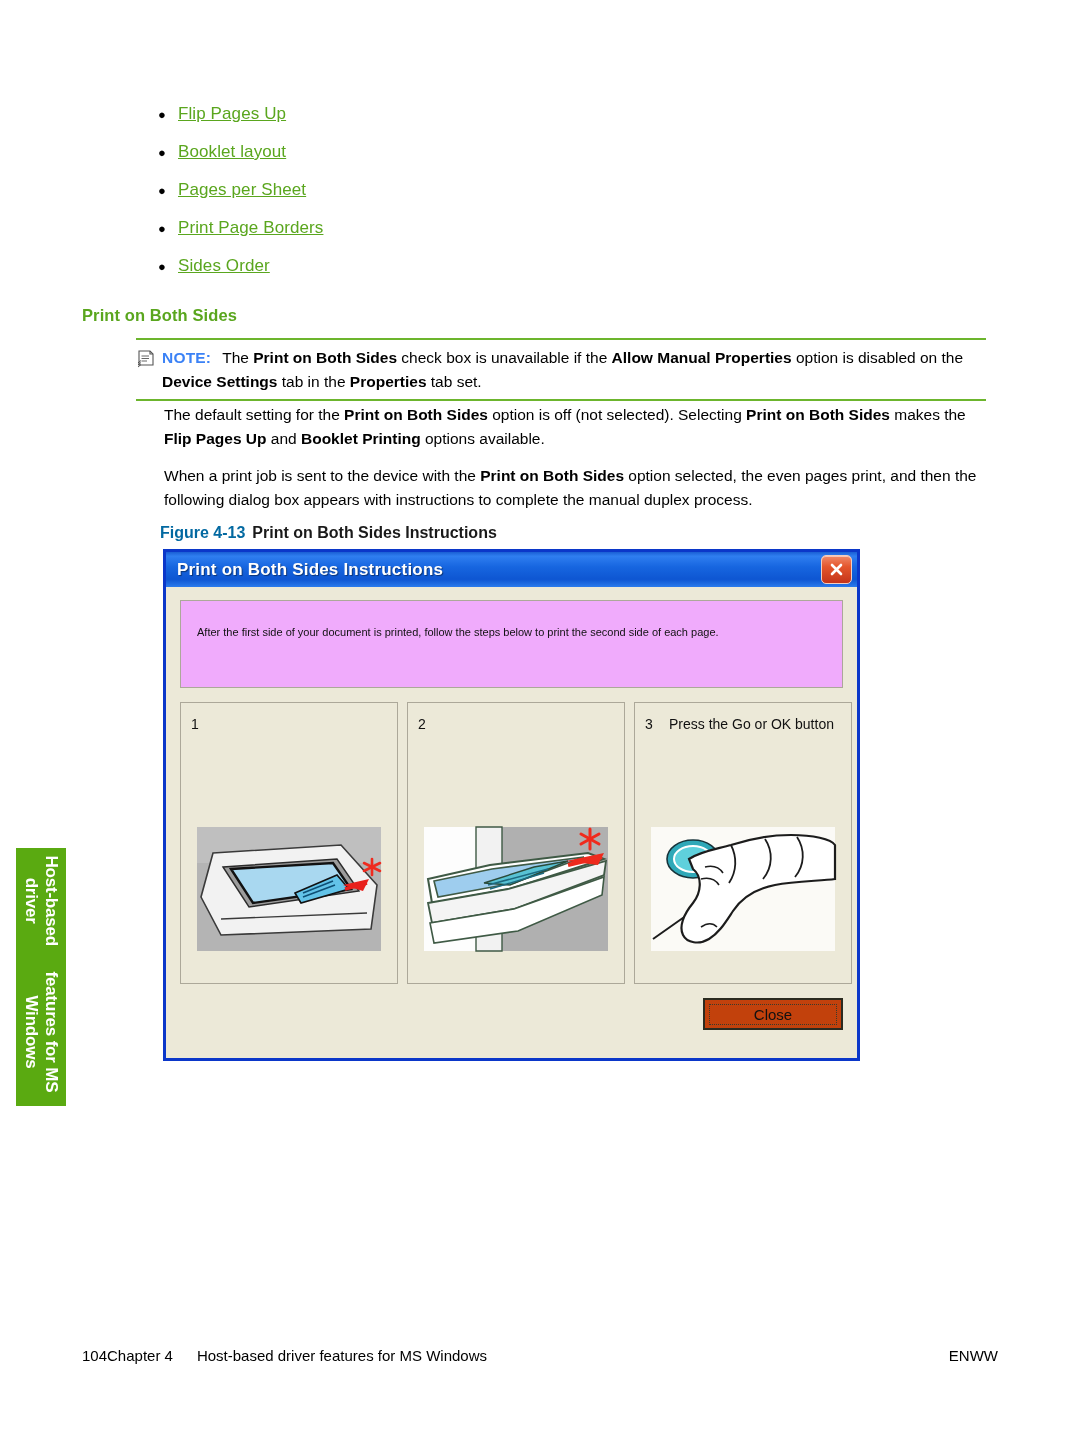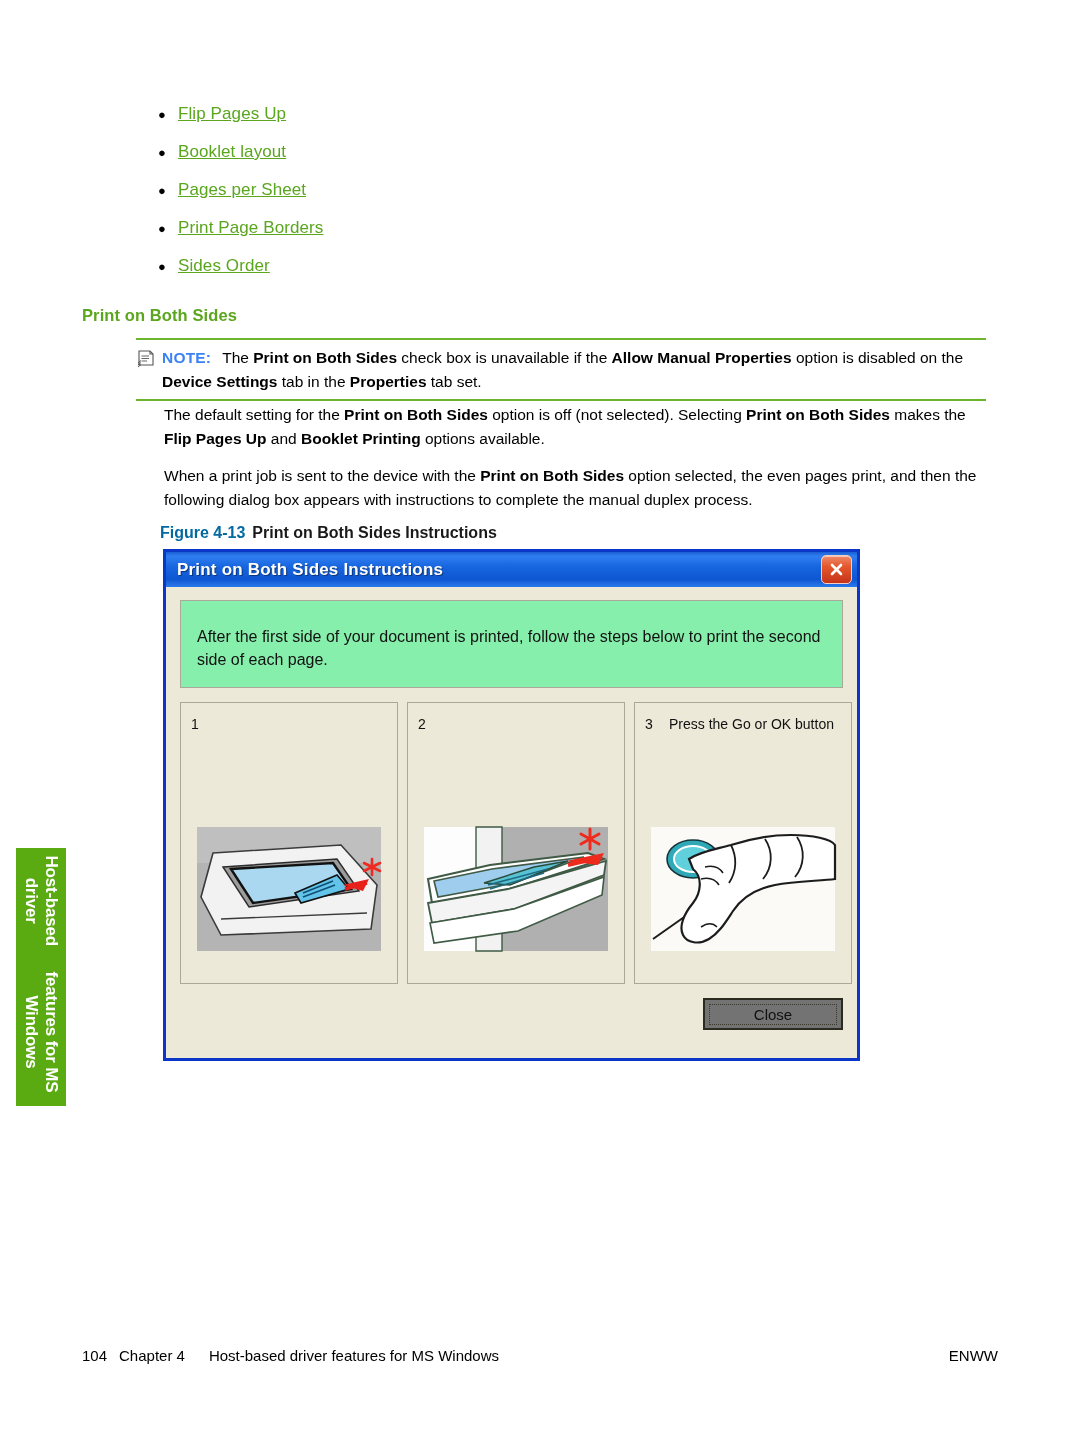--- a/index.html
+++ b/index.html
@@ -174,24 +174,24 @@
   .dialog-body {
     padding: 13px 14px 0 14px;
     box-sizing: border-box;
     height: calc(100% - 38px);
     position: relative;
   }
 
   
   .intro-box {
     border: 1px solid #aca899;
-    background: #86efac;
+    background: #f0abfc;
     padding: 24px 16px 22px 16px;
     box-sizing: border-box;
-    font-size: 16px;
+    font-size: 11px;
     line-height: 1.45;
     color: #111;
     height: 88px;
   }
 
   
   .steps {
     display: flex;
     gap: 9px;
     margin-top: 14px;
@@ -233,21 +233,21 @@
 
   
   .close-row {
     position: absolute;
     right: 14px;
     bottom: 28px;
   }
   .close-button {
     width: 140px;
     height: 32px;
-    background: #737373;
+    background: #c2410c;
     border: 2px solid #2b2b20;
     display: flex;
     align-items: center;
     justify-content: center;
     cursor: pointer;
     box-sizing: border-box;
   }
   .close-button-inner {
     width: 128px;
     height: 21px;
@@ -294,21 +294,21 @@
     left: 82px;
     top: 1347px;
     width: 916px;
     display: flex;
     justify-content: space-between;
     align-items: baseline;
     font-size: 15px;
     color: #000;
   }
   .footer-left { white-space: nowrap; }
-  .footer-pg { margin-right: 12px; }
+  .footer-pg { }
   .footer-ch { margin-right: 24px; }
 </style>
 </head>
 <body>
 
 <div class="page">
 
   <div class="bullet-list">
     <div class="bullet-row">
       <span class="bullet-dot">●</span>

